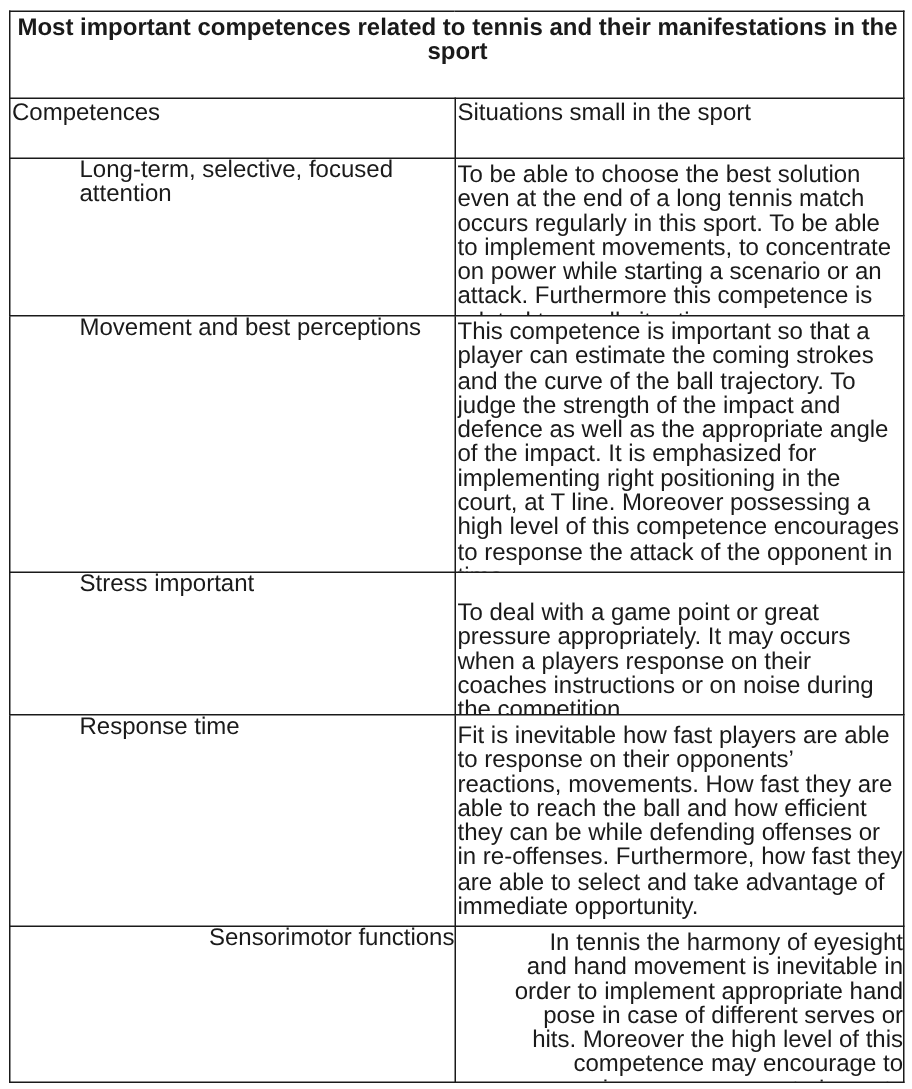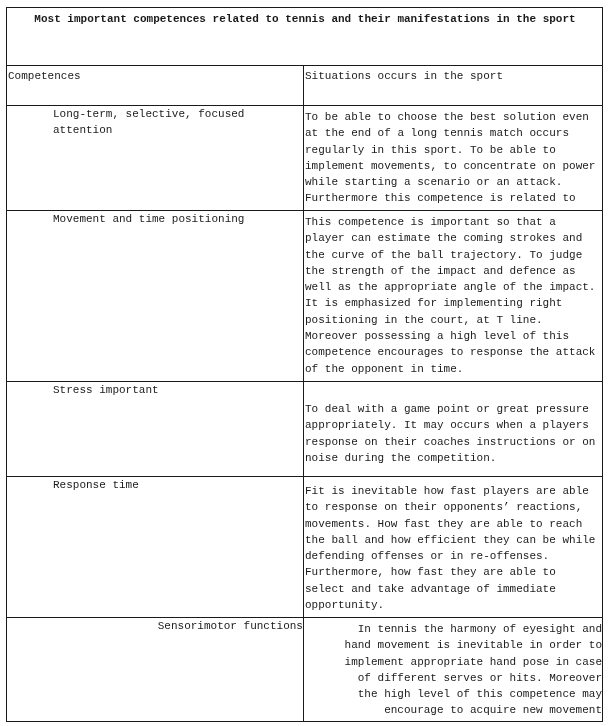--- a/index.html
+++ b/index.html
@@ -20,24 +20,23 @@
       left: 6px;
       top: 7px;
       width: 597px;
       border-collapse: collapse;
       table-layout: fixed;
     }
     .tbl td {
       border: 1.4px solid #1a1a1a;
       vertical-align: top;
       padding: 0 0 0 1px;
-      font-size: 11px;
+      font-size: 16px;
       line-height: 16.3px;
       overflow: hidden;
-      font-family: Liberation Mono, monospace;
     }
     .title-cell {
       height: 54px;
       text-align: center;
       font-weight: bold;
       font-size: 14.6px;
       padding-top: 3px !important;
     }
     .col-left { width: 296px; }
     .col-right { width: 298px; }
@@ -68,35 +67,35 @@
   <colgroup>
     <col class="col-left">
     <col class="col-right">
   </colgroup>
   <tbody>
       <tr>
     <td colspan="2" class="title-cell">Most important competences related to tennis and their manifestations in the sport</td>
   </tr>
   <tr class="hdr">
     <td>Competences</td>
-    <td>Situations occurs in the sport</td>
+    <td>Situations small in the sport</td>
   </tr>
   <tr class="r1">
     <td>
           <span class="comp-text">Long-term, selective, focused attention</span>
         </td>
     <td>
           <div class="clip-inner">
             <span class="situation-text">To be able to choose the best solution even at the end of a long tennis match occurs regularly in this sport. To be able to implement movements, to concentrate on power while starting a scenario or an attack. Furthermore this competence is related to small situations.</span>
           </div>
         </td>
   </tr>
   <tr class="r2">
     <td>
-          <span class="comp-text">Movement and time positioning</span>
+          <span class="comp-text">Movement and best perceptions</span>
         </td>
     <td>
           <div class="clip-inner">
             <span class="situation-text">This competence is important so that a player can estimate the coming strokes and the curve of the ball trajectory. To judge the strength of the impact and defence as well as the appropriate angle of the impact. It is emphasized for implementing right positioning in the court, at T line. Moreover possessing a high level of this competence encourages to response the attack of the opponent in time.</span>
           </div>
         </td>
   </tr>
   <tr class="r3">
     <td>
           <span class="comp-text">Stress important</span>

